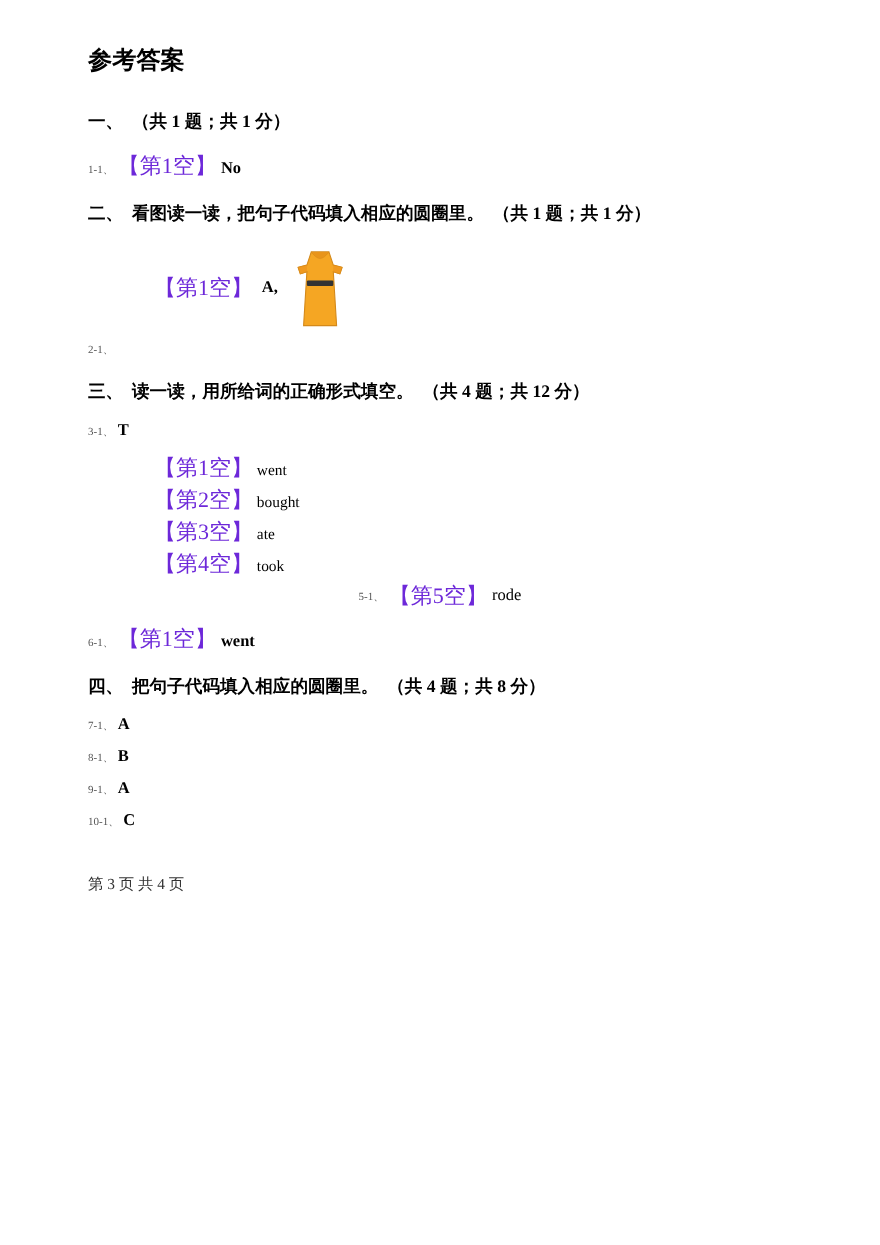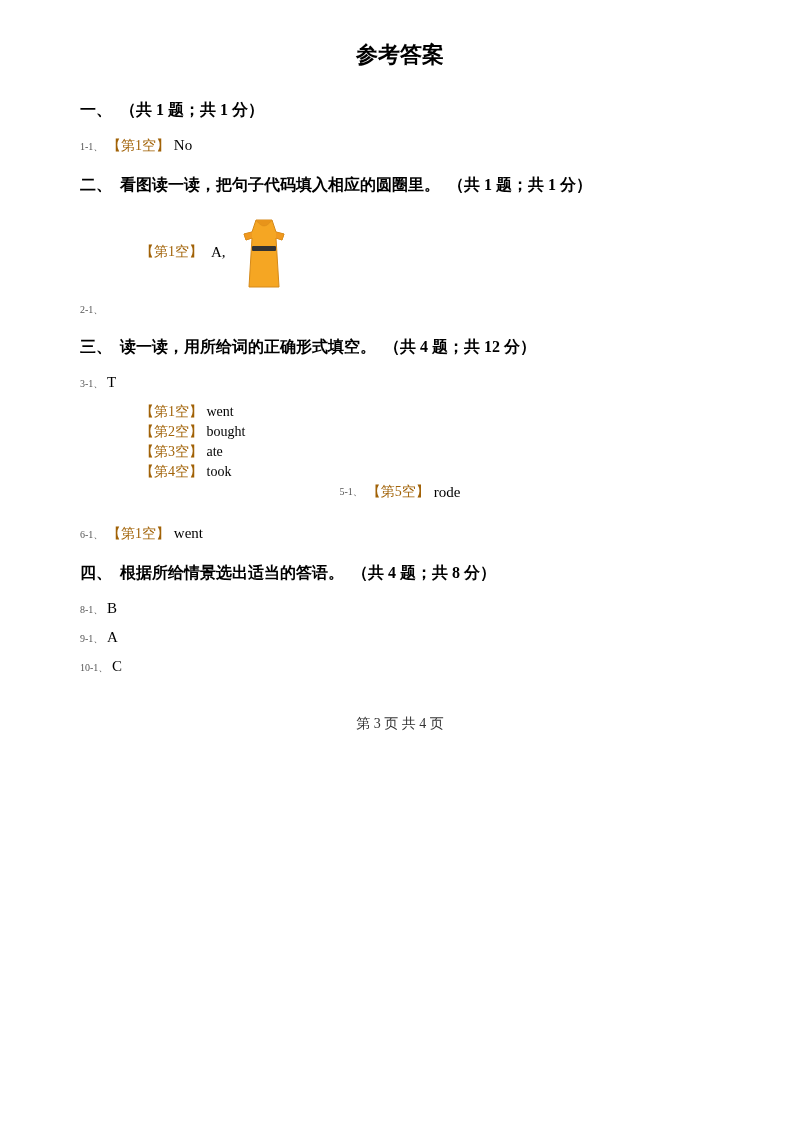--- a/index.html
+++ b/index.html
@@ -10,21 +10,20 @@
     body {
       background: #ffffff;
       font-family: "SimSun", "宋体", serif;
       font-size: 16px;
       color: #000000;
       width: 800px;
       min-height: 1132px;
       padding: 40px 80px;
     }
     .page-title {
-      text-align: center;
       font-size: 22px;
       font-weight: bold;
       margin-bottom: 30px;
     }
     .section-header {
       font-size: 16px;
       font-weight: bold;
       margin-bottom: 16px;
       display: flex;
       align-items: baseline;
@@ -32,22 +31,22 @@
     }
     .item-row {
       margin-bottom: 12px;
       font-size: 15px;
     }
     .item-label {
       color: #555555;
       font-size: 10px;
     }
     .answer-tag {
-      color: #a16207;
-      font-size: 14px;
+      color: #6d28d9;
+      font-size: 20px;
     }
     .sub-answers {
       margin-left: 60px;
       margin-top: 4px;
     }
     .sub-answer-row {
       font-size: 14px;
       margin-bottom: 2px;
     }
     .dress-container {
@@ -58,27 +57,28 @@
       gap: 8px;
     }
     .dress-svg {
       display: inline-block;
     }
     .section-gap {
       margin-top: 20px;
       margin-bottom: 16px;
     }
     .footer {
-      text-align: center;
+      text-align: left;
       font-size: 14px;
       margin-top: 40px;
       color: #333;
     }
     .inline-answer {
       font-size: 15px;
+      font-weight: bold;
     }
   </style>
 </head>
 <body>
 
 <div class="page-title">参考答案</div>
 
 <div class="section-gap">
   <div class="section-header">
     <span>一、</span>
@@ -126,21 +126,21 @@
     <span>读一读，用所给词的正确形式填空。</span>
     <span>（共 4 题；共 12 分）</span>
   </div>
 
   <div class="item-row">
     <span class="item-label">3-1、</span>
     <span class="inline-answer">T</span>
   </div>
 
 
-  <div style="margin-bottom:24px;">
+  <div style="margin-bottom:12px;">
     <div class="sub-answers">
       <div class="sub-answer-row">
         <span class="answer-tag">【第1空】</span>
         <span>went</span>
       </div>
       <div class="sub-answer-row">
         <span class="answer-tag">【第2空】</span>
         <span>bought</span>
       </div>
       <div class="sub-answer-row">
@@ -162,24 +162,28 @@
   <div class="item-row">
     <span class="item-label">6-1、</span>
     <span class="answer-tag">【第1空】</span>
     <span class="inline-answer">went</span>
   </div>
 </div>
 
 <div class="section-gap">
   <div class="section-header">
     <span>四、</span>
-    <span>根据所给情景选出适当的答语。</span>
+    <span>把句子代码填入相应的圆圈里。</span>
     <span>（共 4 题；共 8 分）</span>
   </div>
 
+  <div class="item-row">
+    <span class="item-label">7-1、</span>
+    <span class="inline-answer">A</span>
+  </div>
 
   <div class="item-row">
     <span class="item-label">8-1、</span>
     <span class="inline-answer">B</span>
   </div>
 
   <div class="item-row">
     <span class="item-label">9-1、</span>
     <span class="inline-answer">A</span>
   </div>

